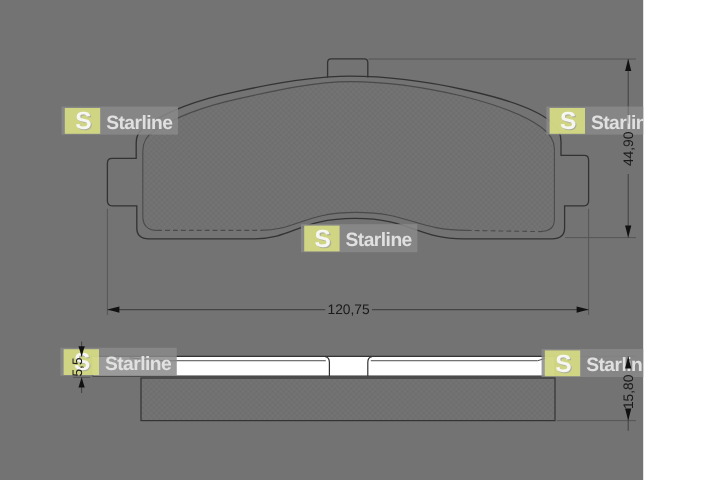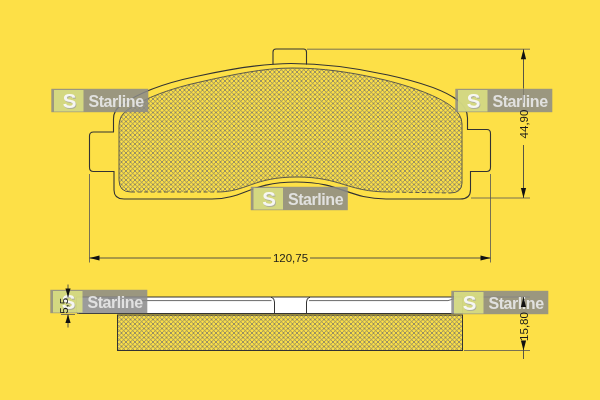--- a/index.html
+++ b/index.html
@@ -1,16 +1,16 @@
 <!DOCTYPE html>
 <html><head>
 <meta charset="utf-8">
 <style>
   html,body{margin:0;padding:0;background:#ffffff;}
-  .stage{position:relative;width:600px;height:400px;background:#fde047;overflow:hidden;}
+  .stage{position:relative;width:536px;height:400px;background:#737373;overflow:hidden;}
   svg{display:block;}
   text{font-family:"Liberation Sans", sans-serif;}
 </style>
 </head>
 <body>
 
 <div class="stage">
 <svg width="600" height="400" viewBox="0 0 600 400">
 <defs>
 

